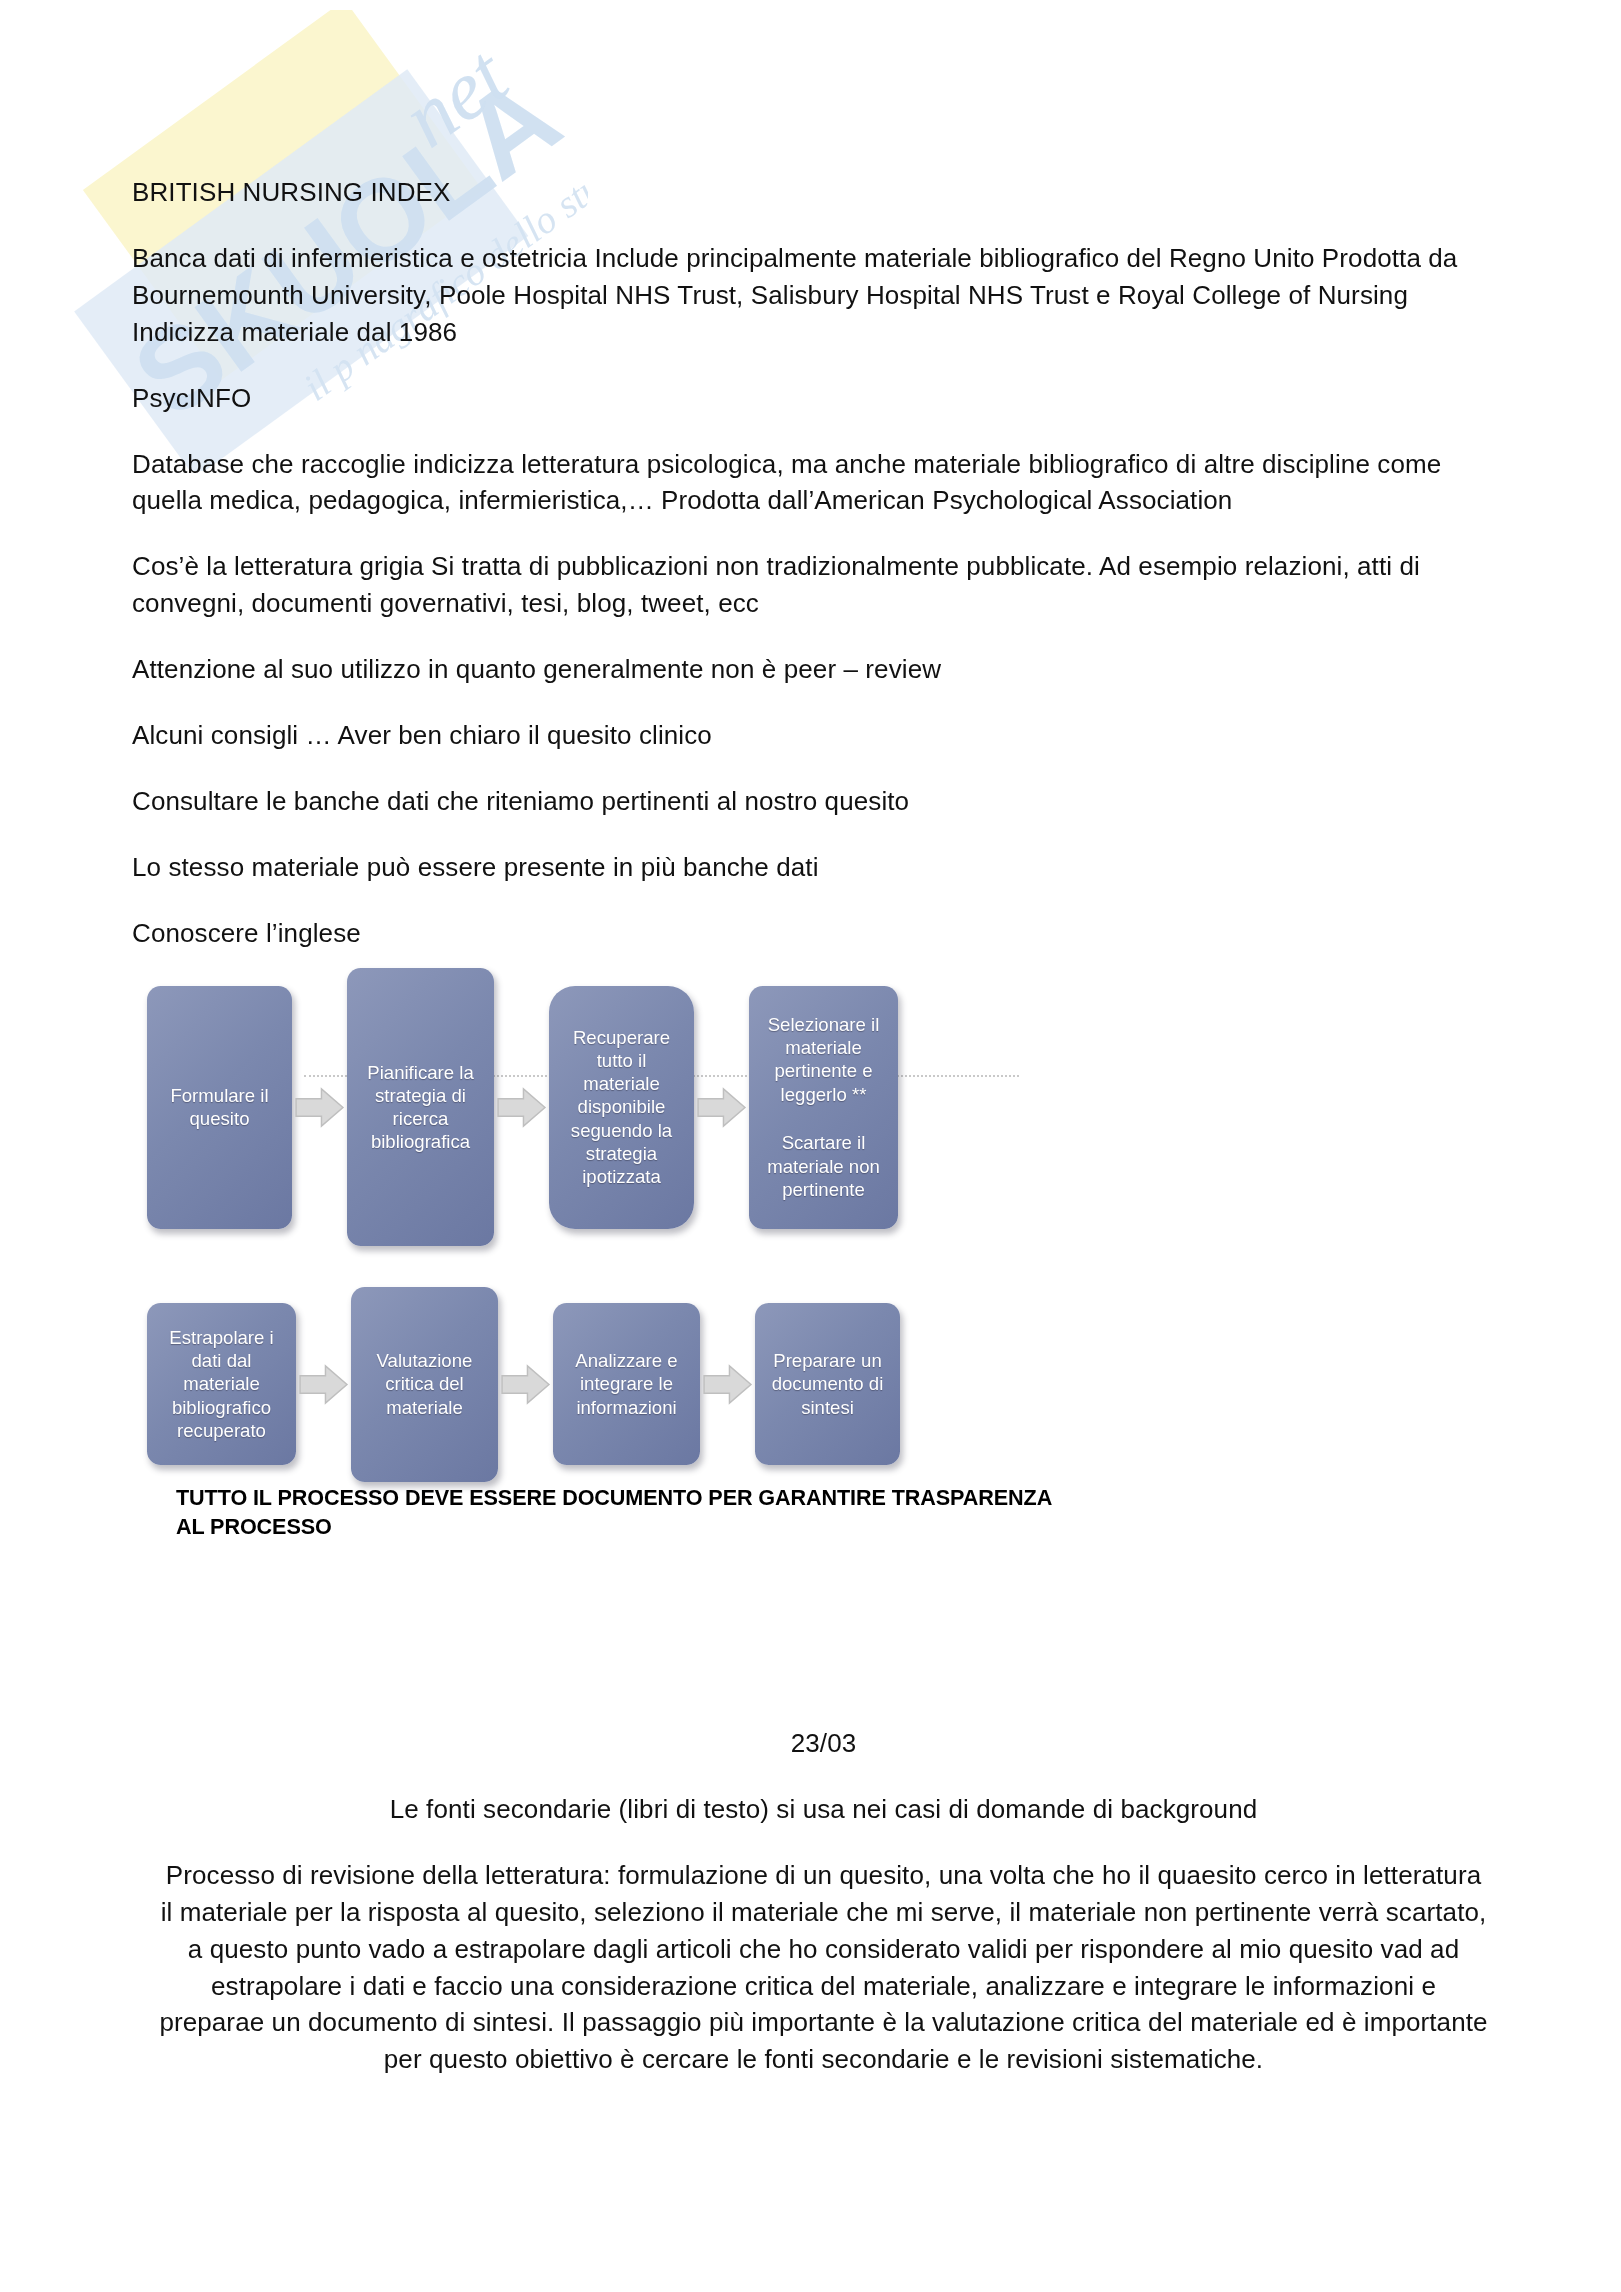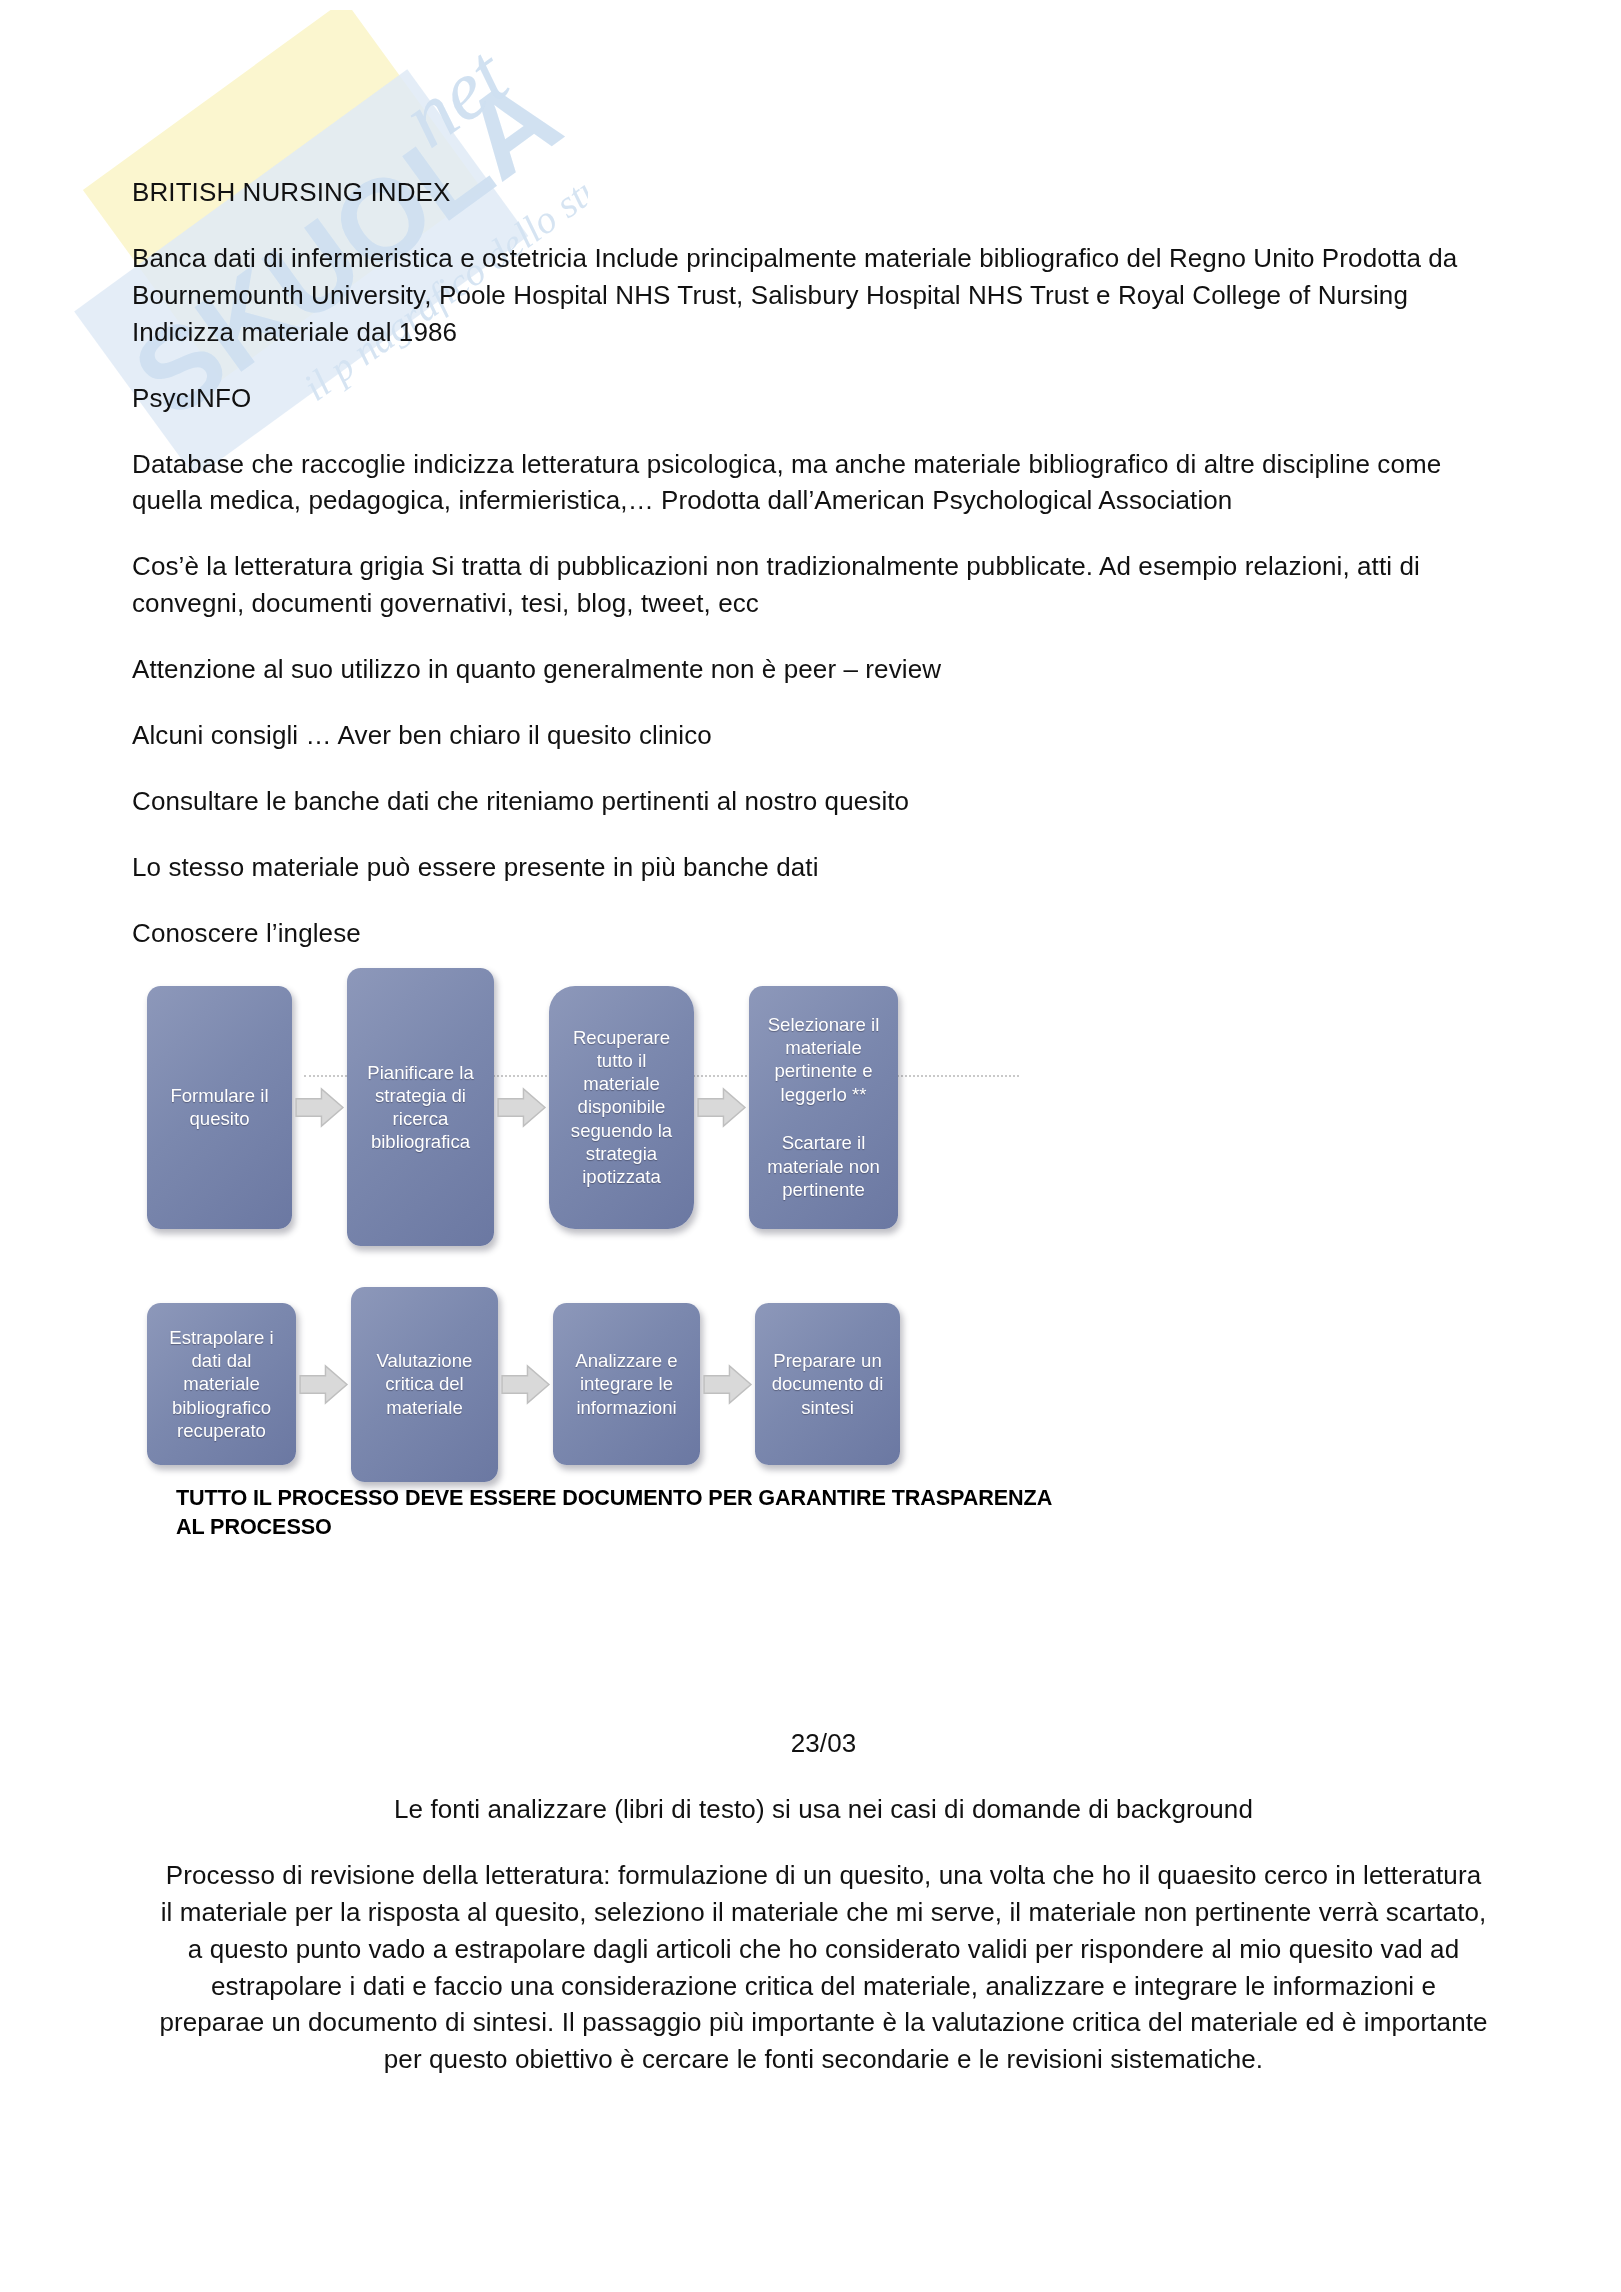--- a/index.html
+++ b/index.html
@@ -242,18 +242,18 @@
       <div class="fc-box c4">
         <span>Preparare un documento di sintesi</span>
       </div>
     </div>
 
     <div class="fc-caption">TUTTO IL PROCESSO DEVE ESSERE DOCUMENTO PER GARANTIRE TRASPARENZA AL PROCESSO</div>
   </div>
 
   <div class="content-lower">
     <p class="para">23/03</p>
-    <p class="para">Le fonti analizzare (libri di testo) si usa nei casi di domande di background</p>
+    <p class="para">Le fonti secondarie (libri di testo) si usa nei casi di domande di background</p>
     <p class="para">Processo di revisione della letteratura: formulazione di un quesito, una volta che ho  il quaesito cerco in letteratura il materiale per la risposta al quesito, seleziono il materiale che mi serve, il materiale non pertinente verrà scartato, a questo punto vado a estrapolare dagli articoli che ho considerato validi per rispondere al mio quesito vad ad estrapolare i dati e faccio una considerazione critica del materiale, analizzare e integrare le informazioni e preparae un documento di sintesi. Il passaggio più importante è la valutazione critica del materiale ed è importante per questo obiettivo è cercare le fonti secondarie e le revisioni sistematiche.</p>
   </div>
 
 </div>
 
 
 </body></html>

